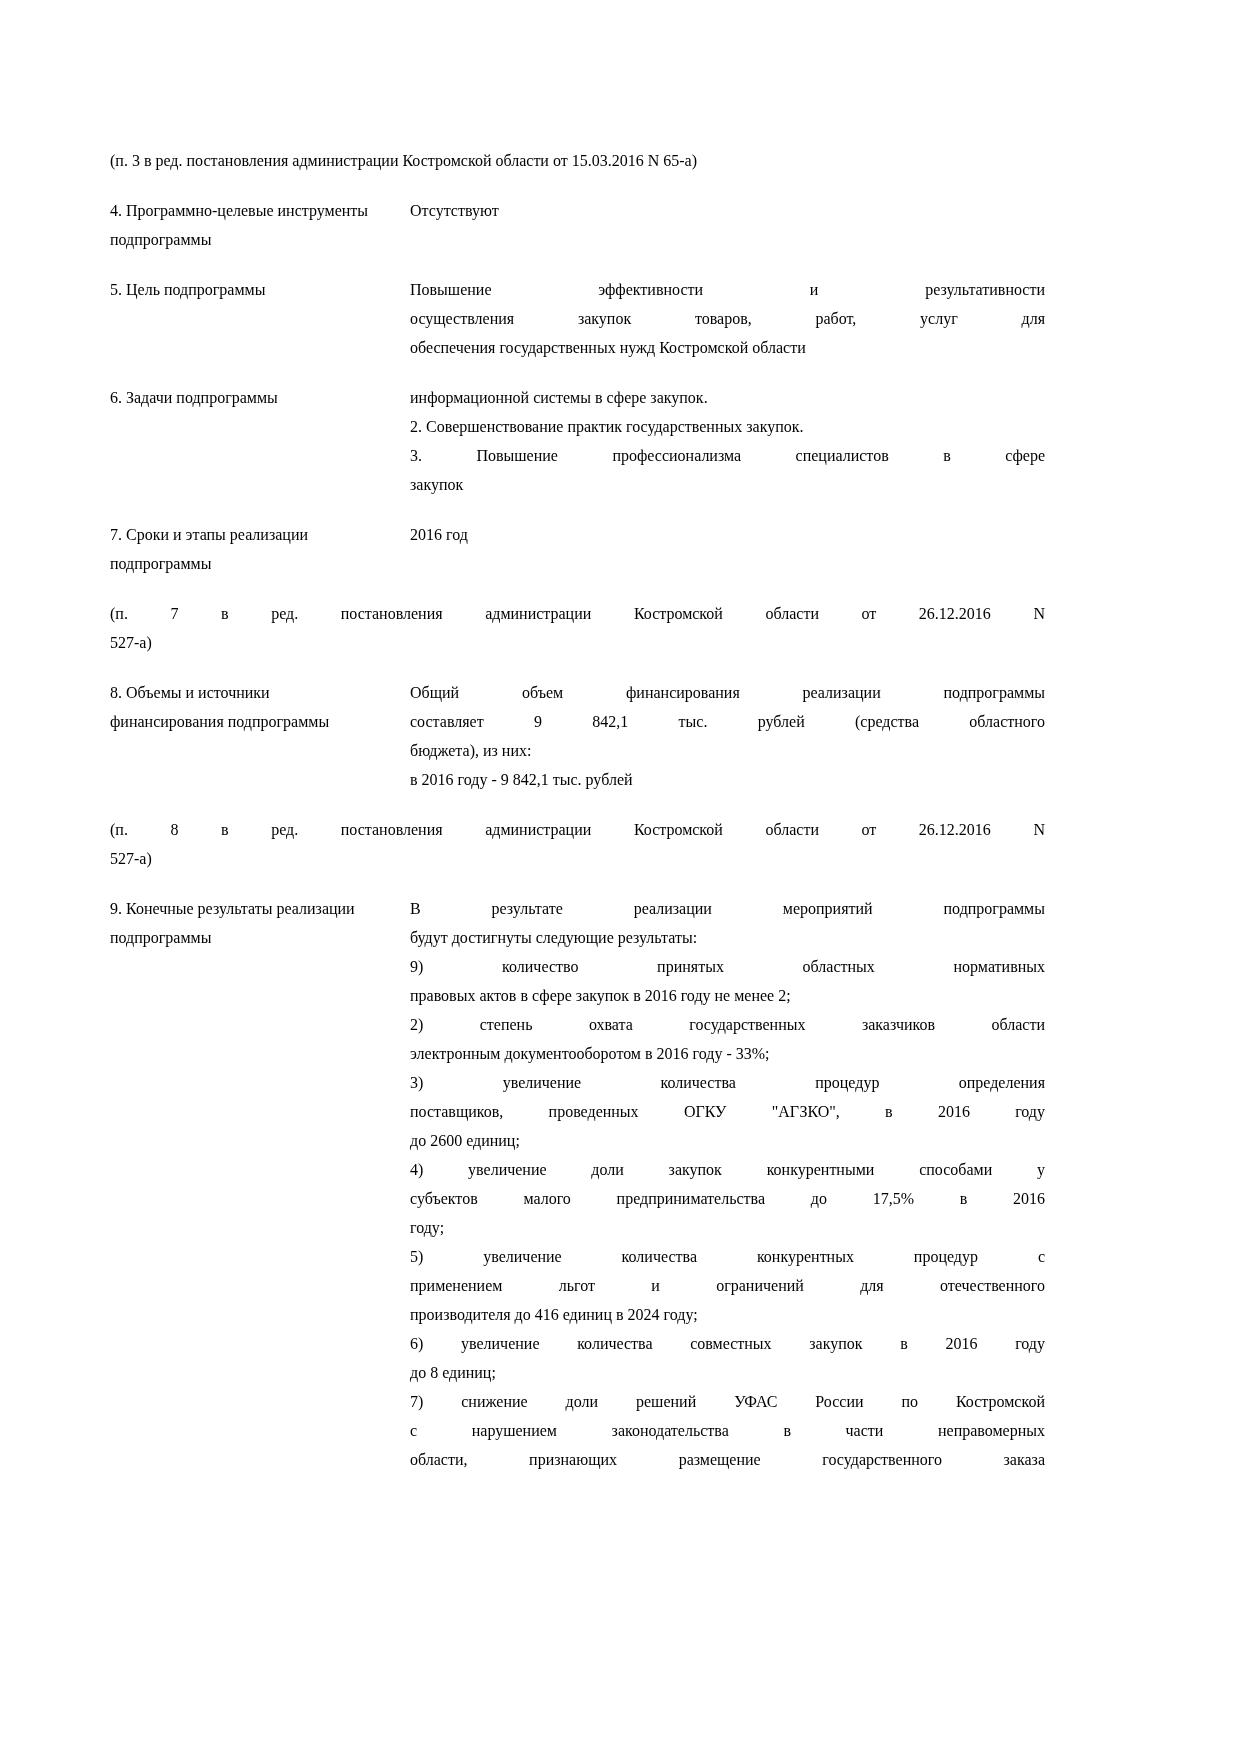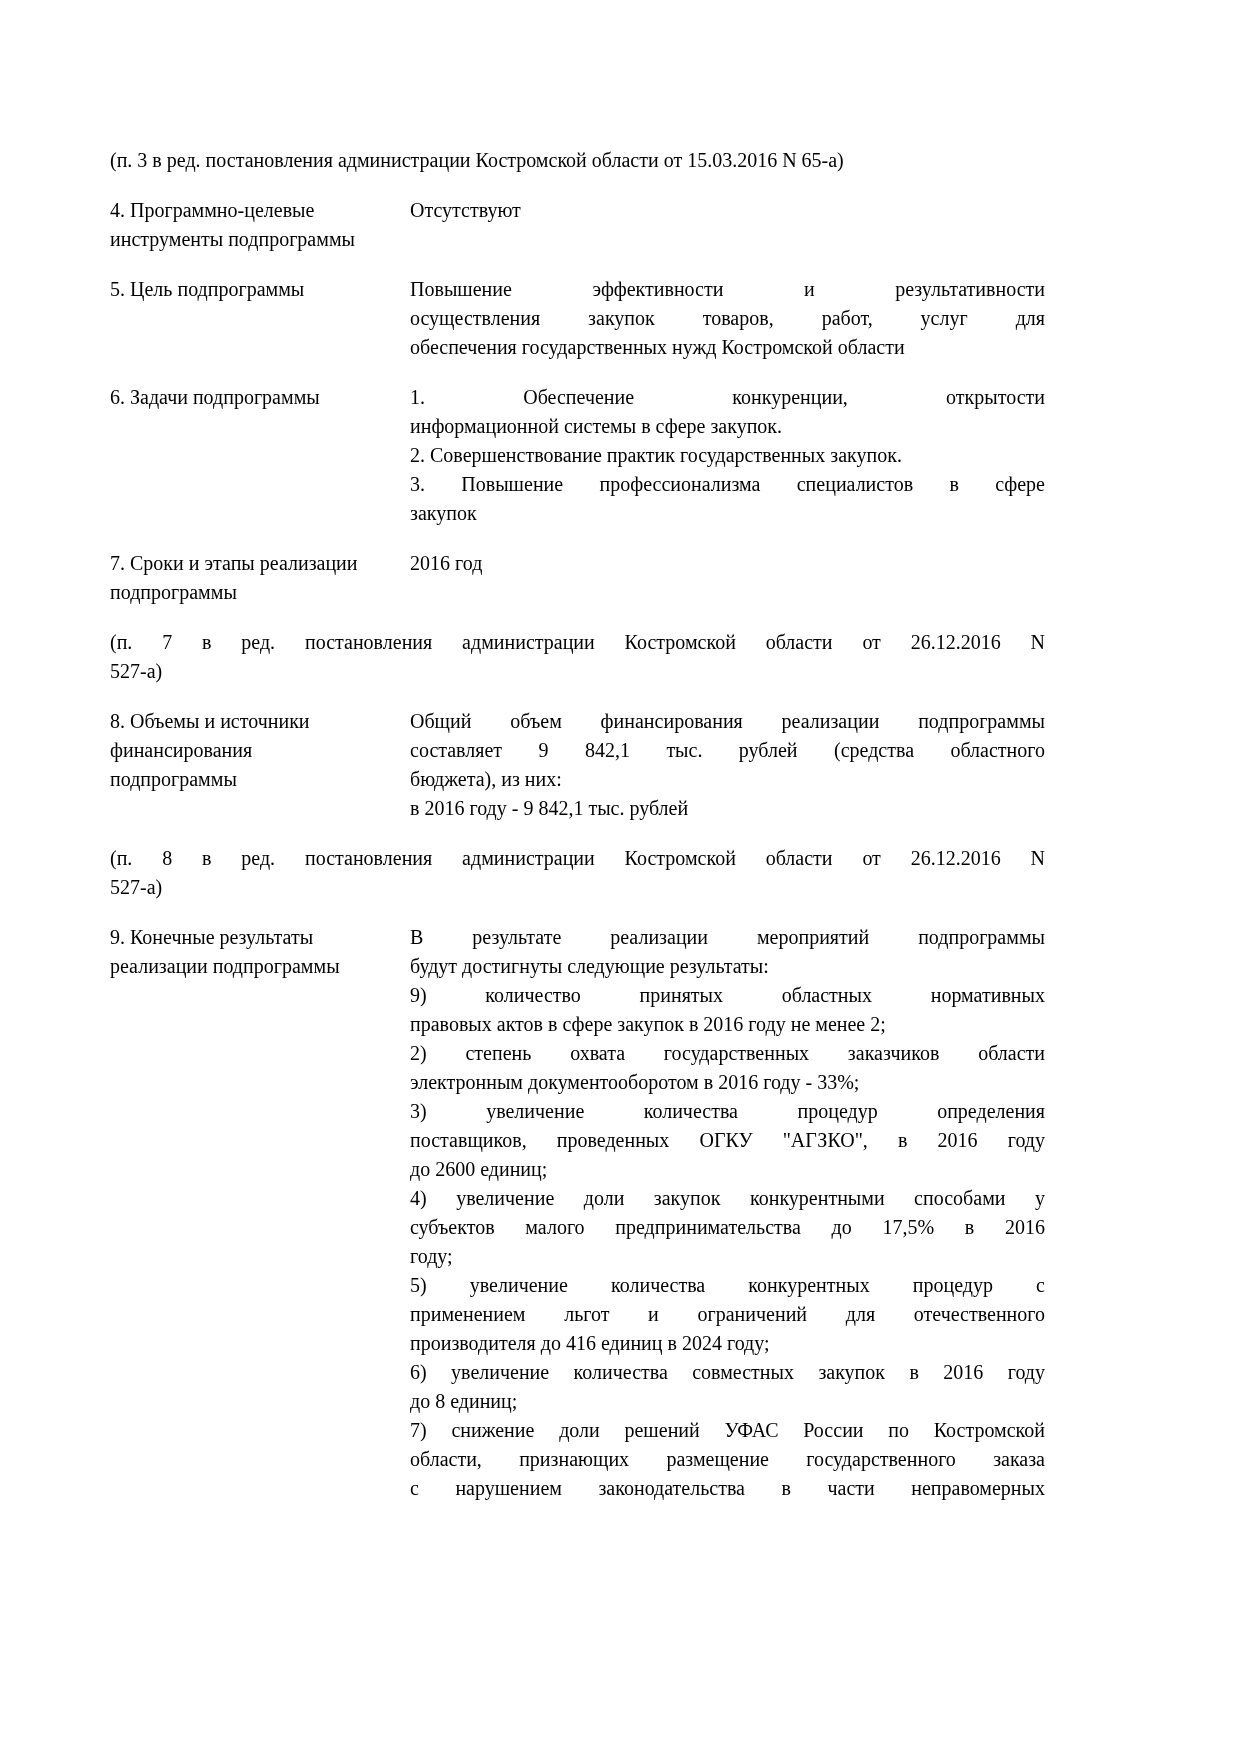--- a/index.html
+++ b/index.html
@@ -9,21 +9,21 @@
     background: #808080;
   }
   .page {
     position: relative;
     width: 1240px;
     height: 1754px;
     margin: 0 auto;
     background: #ffffff;
     color: #000000;
     font-family: "Liberation Serif", "DejaVu Serif", serif;
-    font-size: 20px;
+    font-size: 16px;
     line-height: 29px;
     box-sizing: border-box;
     padding: 146px 195px 0 110px;
     overflow: hidden;
   }
   .block { margin-bottom: 21px; }
   .note-para { width: 935px; }
   .row {
     display: grid;
     grid-template-columns: 300px 635px;
@@ -63,21 +63,20 @@
         <div class="jl">осуществления закупок товаров, работ, услуг для</div>
         <div class="ln">обеспечения государственных нужд Костромской области</div>
       </div>
     </div>
   </div>
 
   <div class="block row">
     <div class="row-label">6. Задачи подпрограммы</div>
     <div class="row-value">
       <div class="para">
-        <div class="jl">1. Обеспечение конкуренции, открытости</div>
         <div class="ln">информационной системы в сфере закупок.</div>
       </div>
       <div class="para">
         <div class="ln">2. Совершенствование практик государственных закупок.</div>
       </div>
       <div class="para">
         <div class="jl">3. Повышение профессионализма специалистов в сфере</div>
         <div class="ln">закупок</div>
       </div>
     </div>
@@ -145,19 +144,19 @@
         <div class="jl">5) увеличение количества конкурентных процедур с</div>
         <div class="jl">применением льгот и ограничений для отечественного</div>
         <div class="ln">производителя до 416 единиц в 2024 году;</div>
       </div>
       <div class="para">
         <div class="jl">6) увеличение количества совместных закупок в 2016 году</div>
         <div class="ln">до 8 единиц;</div>
       </div>
       <div class="para">
         <div class="jl">7) снижение доли решений УФАС России по Костромской</div>
+        <div class="jl">с нарушением законодательства в части неправомерных</div>
         <div class="jl">области, признающих размещение государственного заказа</div>
-        <div class="jl">с нарушением законодательства в части неправомерных</div>
       </div>
     </div>
   </div>
 
 </div>
 
 </body></html>

